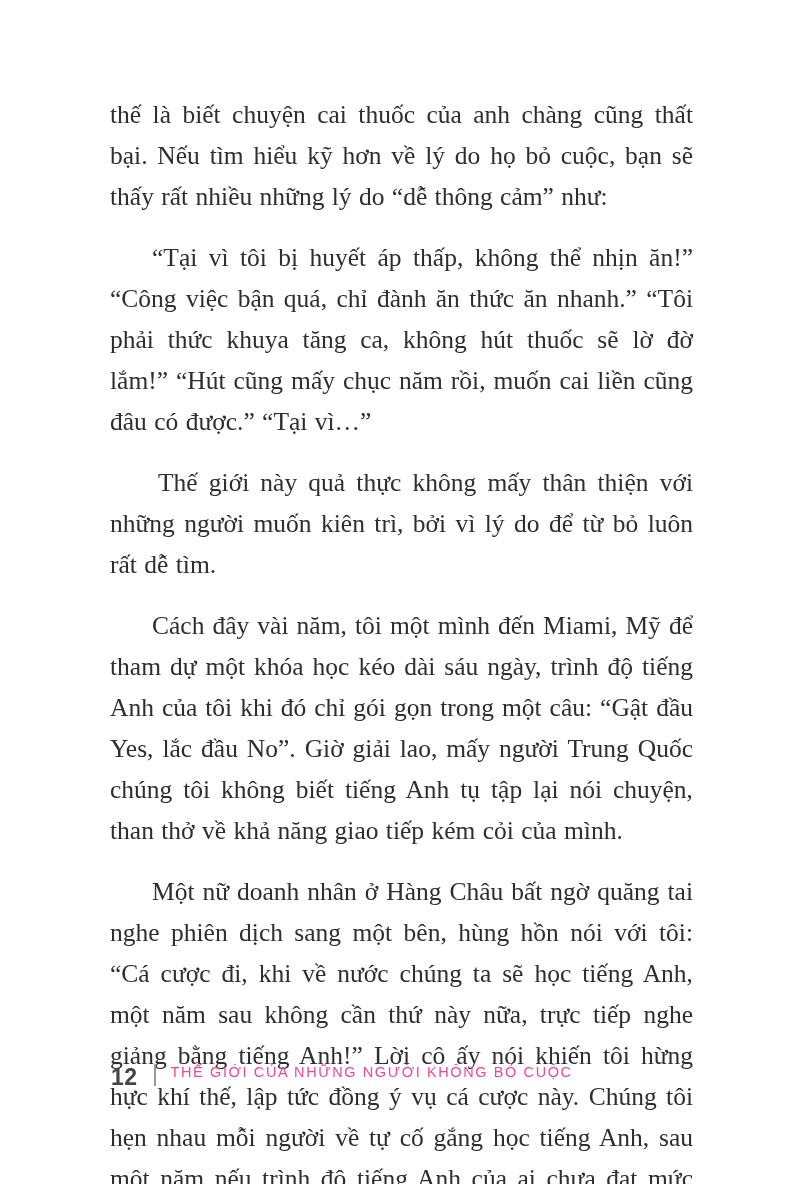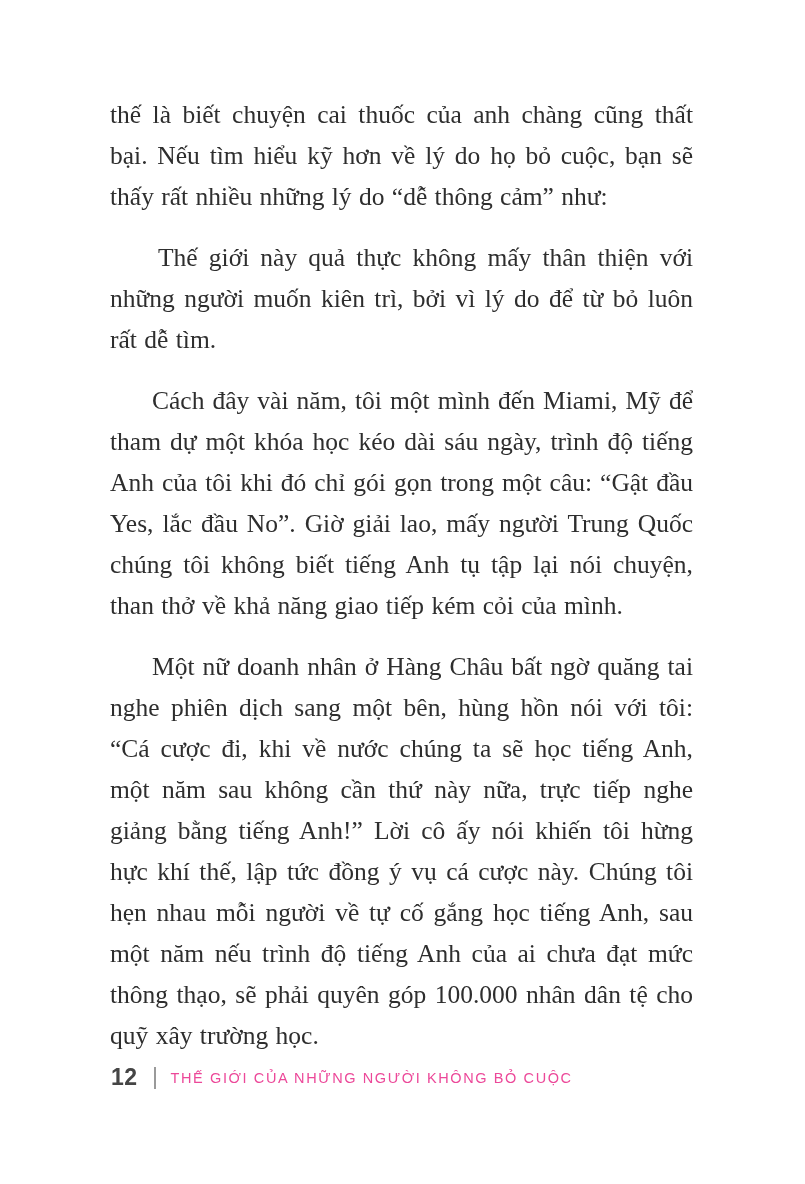--- a/index.html
+++ b/index.html
@@ -35,21 +35,20 @@
     text-indent: 0;
   }
   .text-block p.emphasis {
     text-indent: 48px;
   }
   .footer {
     position: absolute;
     left: 111px;
     top: 1064px;
     display: flex;
-    align-items: center;
     font-family: "Liberation Sans", sans-serif;
   }
   .page-number {
     font-size: 23px;
     font-weight: 600;
     color: #454545;
     letter-spacing: 0.5px;
   }
   .footer-separator {
     width: 2px;
@@ -67,20 +66,21 @@
   }
 </style>
 </head>
 <body>
 
 <div class="page">
 
   <div class="text-block">
     <p class="first">thế là biết chuyện cai thuốc của anh chàng cũng thất bại. Nếu tìm hiểu kỹ hơn về lý do họ bỏ cuộc, bạn sẽ thấy rất nhiều những lý do “dễ thông cảm” như:</p>
 
+    <p>“Tại vì tôi bị huyết áp thấp, không thể nhịn ăn!” “Công việc bận quá, chỉ đành ăn thức ăn nhanh.” “Tôi phải thức khuya tăng ca, không hút thuốc sẽ lờ đờ lắm!” “Hút cũng mấy chục năm rồi, muốn cai liền cũng đâu có được.” “Tại vì…”</p>
 
     <p class="emphasis">Thế giới này quả thực không mấy thân thiện với những người muốn kiên trì, bởi vì lý do để từ bỏ luôn rất dễ tìm.</p>
 
     <p>Cách đây vài năm, tôi một mình đến Miami, Mỹ để tham dự một khóa học kéo dài sáu ngày, trình độ tiếng Anh của tôi khi đó chỉ gói gọn trong một câu: “Gật đầu Yes, lắc đầu No”. Giờ giải lao, mấy người Trung Quốc chúng tôi không biết tiếng Anh tụ tập lại nói chuyện, than thở về khả năng giao tiếp kém cỏi của mình.</p>
 
     <p>Một nữ doanh nhân ở Hàng Châu bất ngờ quăng tai nghe phiên dịch sang một bên, hùng hồn nói với tôi: “Cá cược đi, khi về nước chúng ta sẽ học tiếng Anh, một năm sau không cần thứ này nữa, trực tiếp nghe giảng bằng tiếng Anh!” Lời cô ấy nói khiến tôi hừng hực khí thế, lập tức đồng ý vụ cá cược này. Chúng tôi hẹn nhau mỗi người về tự cố gắng học tiếng Anh, sau một năm nếu trình độ tiếng Anh của ai chưa đạt mức thông thạo, sẽ phải quyên góp 100.000 nhân dân tệ cho quỹ xây trường học.</p>
   </div>
 
   <div class="footer">
     <span class="page-number">12</span>

